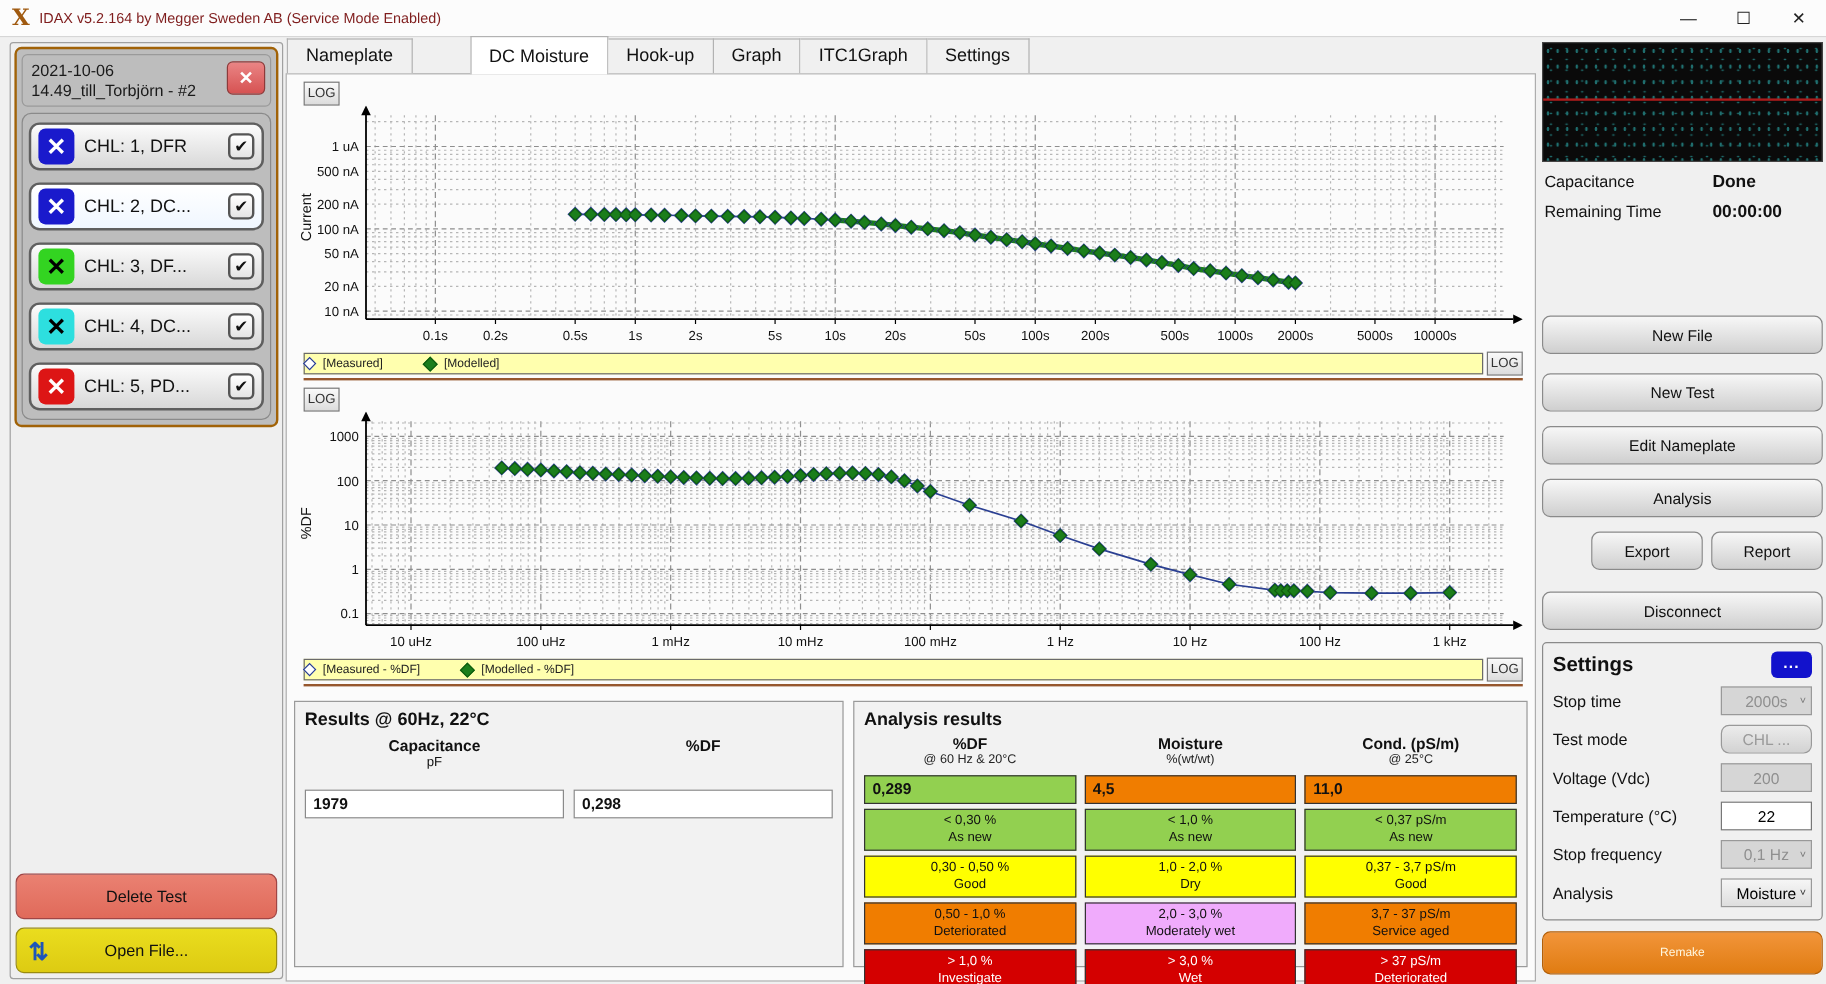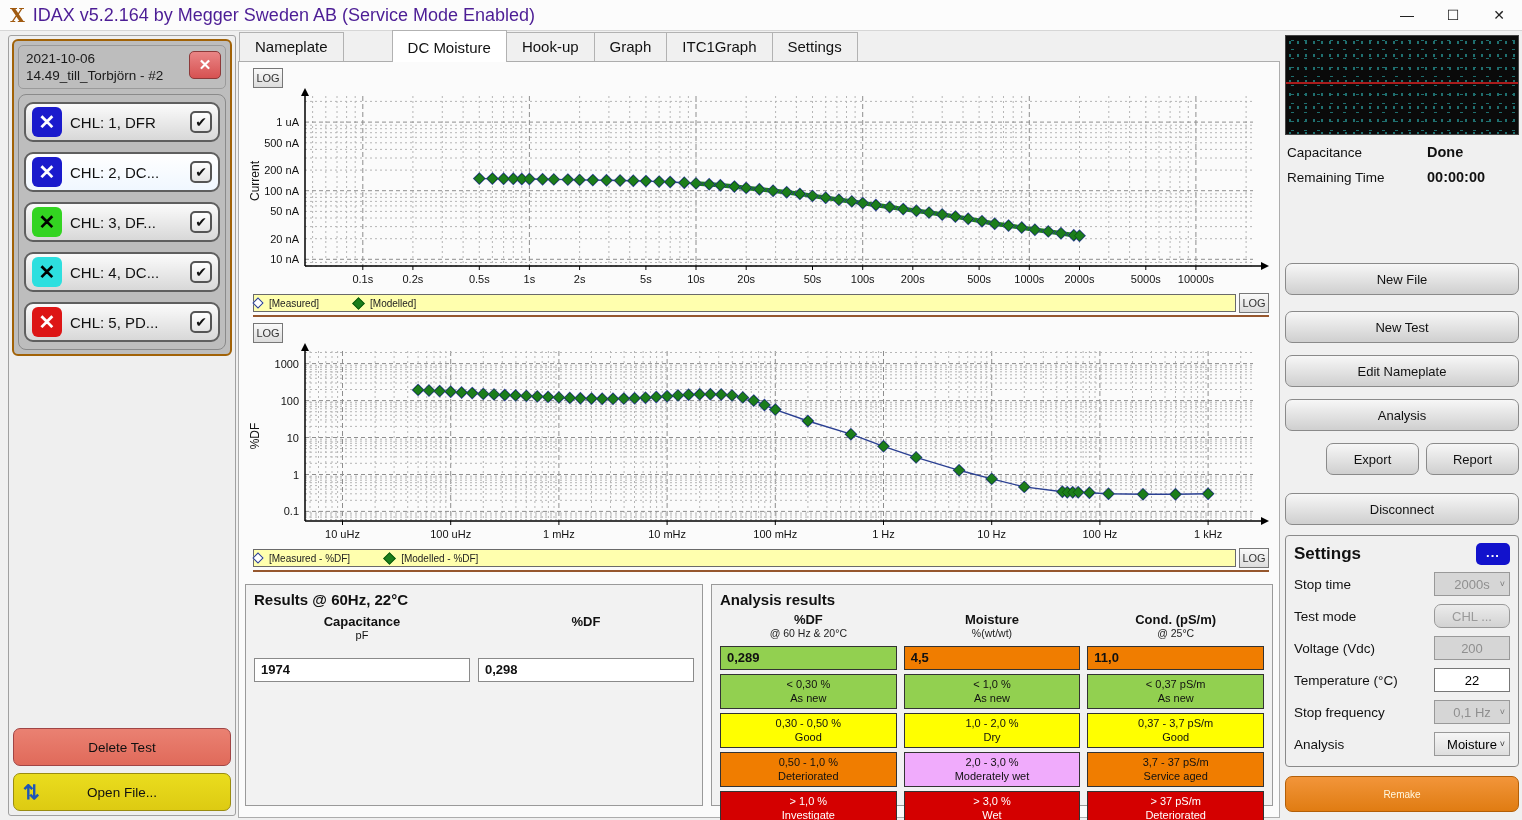--- a/index.html
+++ b/index.html
@@ -1,21 +1,21 @@
 <!DOCTYPE html>
 <html><head>
 <meta charset="utf-8">
 <style>
   html,body{margin:0;padding:0;}
   body{width:1522px;height:820px;overflow:hidden;position:relative;
        font-family:"Liberation Sans",sans-serif;background:#f0f0f0;color:#111;}
   
   .titlebar{height:30px;background:#fcfcfc;border-bottom:1px solid #d6d6d6;display:flex;align-items:center;}
   .app-logo{font-weight:900;font-size:19px;color:#a05a10;margin:0 8px 0 10px;font-family:"DejaVu Serif",serif;}
-  .app-title{font-size:18px;color:#4c1d95;}
+  .app-title{font-size:12px;color:#7f1d1d;}
   .win-btns{margin-left:auto;display:flex;align-items:center;height:100%;}
   .win-btn{width:46px;text-align:center;font-size:14px;color:#222;line-height:30px;}
   
   .app{position:absolute;top:31px;left:0;right:0;bottom:0;}
   
   .sidebar{position:absolute;left:8px;top:4px;width:226px;bottom:4px;background:#efefef;
            border:1px solid #a0a0a0;border-radius:3px;}
   .side-top{margin:3px;background:#bdbdbd;border:2px solid #a16207;border-radius:6px;padding:4px;}
   .test-header{border:1px solid #9a9a9a;border-radius:5px;padding:4px 34px 4px 7px;position:relative;}
   .test-line{font-size:13.5px;line-height:17px;color:#1a1a1a;white-space:nowrap;}
@@ -678,21 +678,21 @@
               <div>
                 <div class="res-h">Capacitance</div>
                 <div class="res-sub">pF</div>
               </div>
               <div>
                 <div class="res-h">%DF</div>
                 <div class="res-sub"></div>
               </div>
             </div>
           <div class="res-grid" id="res-vals">
-              <div class="res-val">1974</div>
+              <div class="res-val">1979</div>
               <div class="res-val">0,298</div>
             </div>
         </div>
         <div class="groupbox analysis-box">
           <div class="g-title">Analysis results</div>
           <div class="an-grid" id="an-grid">
               <div>
                 <div class="an-h">%DF</div>
                 <div class="an-sub">@ 60 Hz &amp; 20°C</div>
                 <div class="an-val" style="background: rgb(146, 208, 80);">0,289</div>

